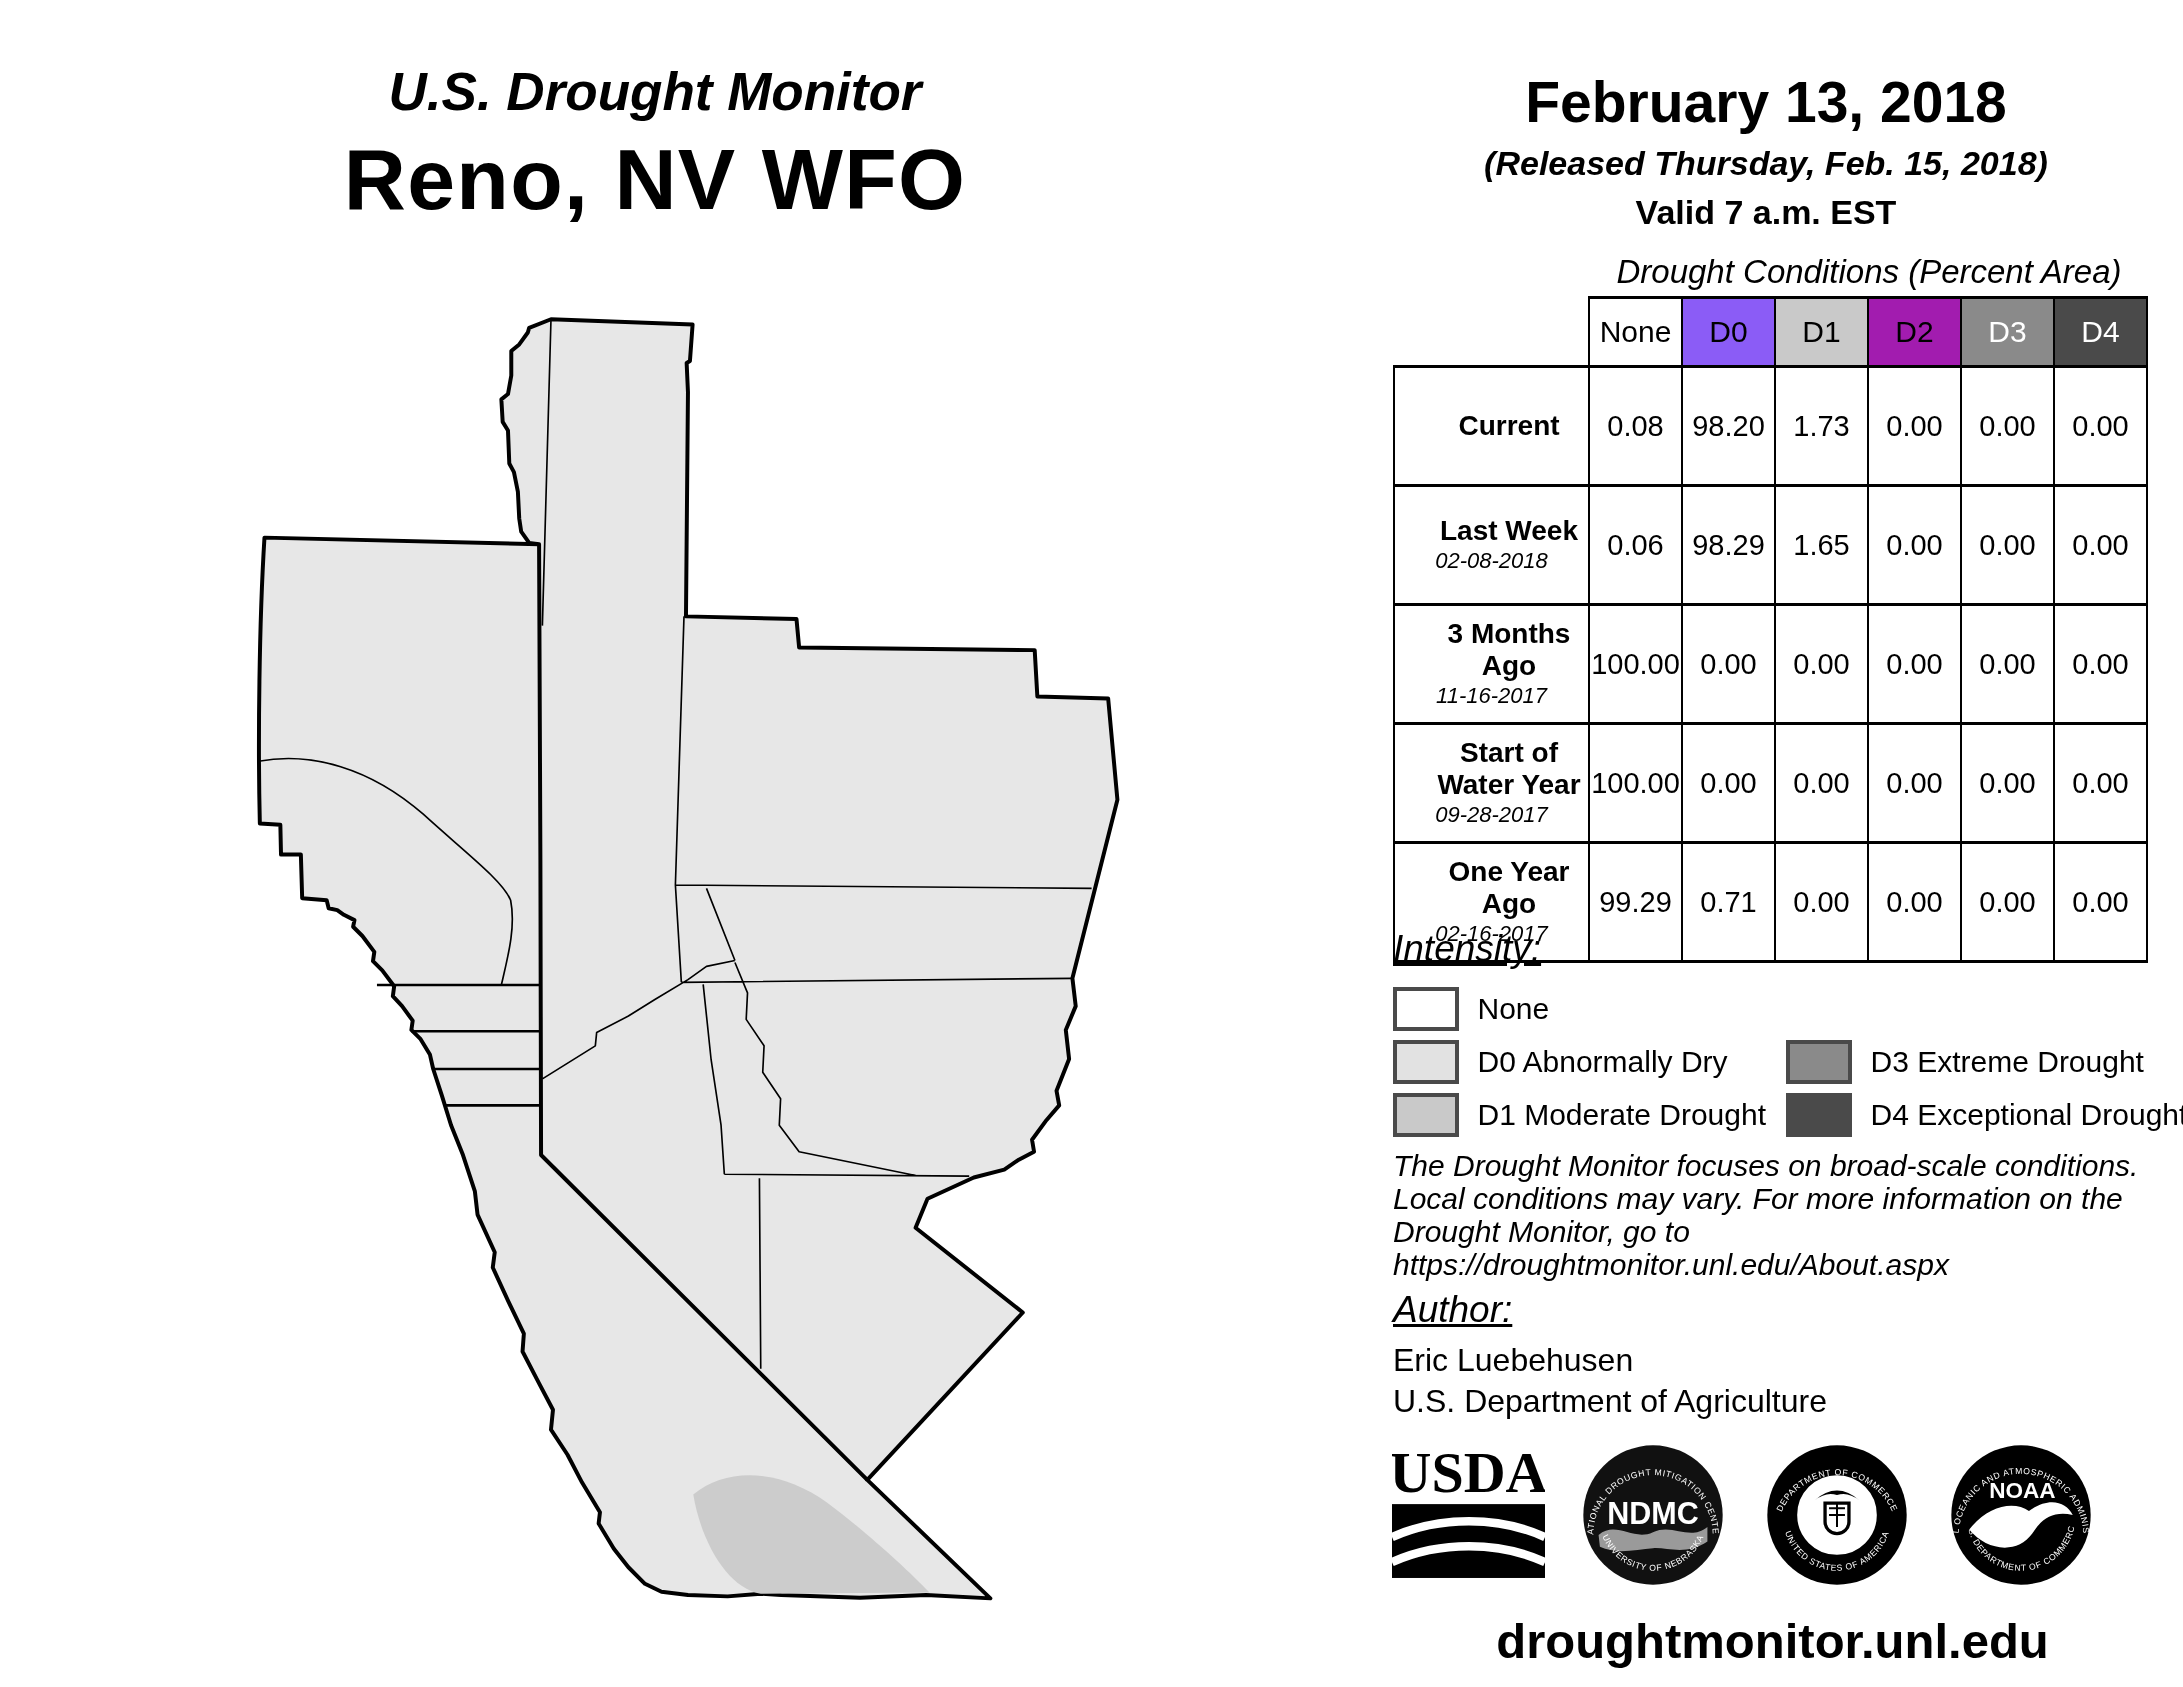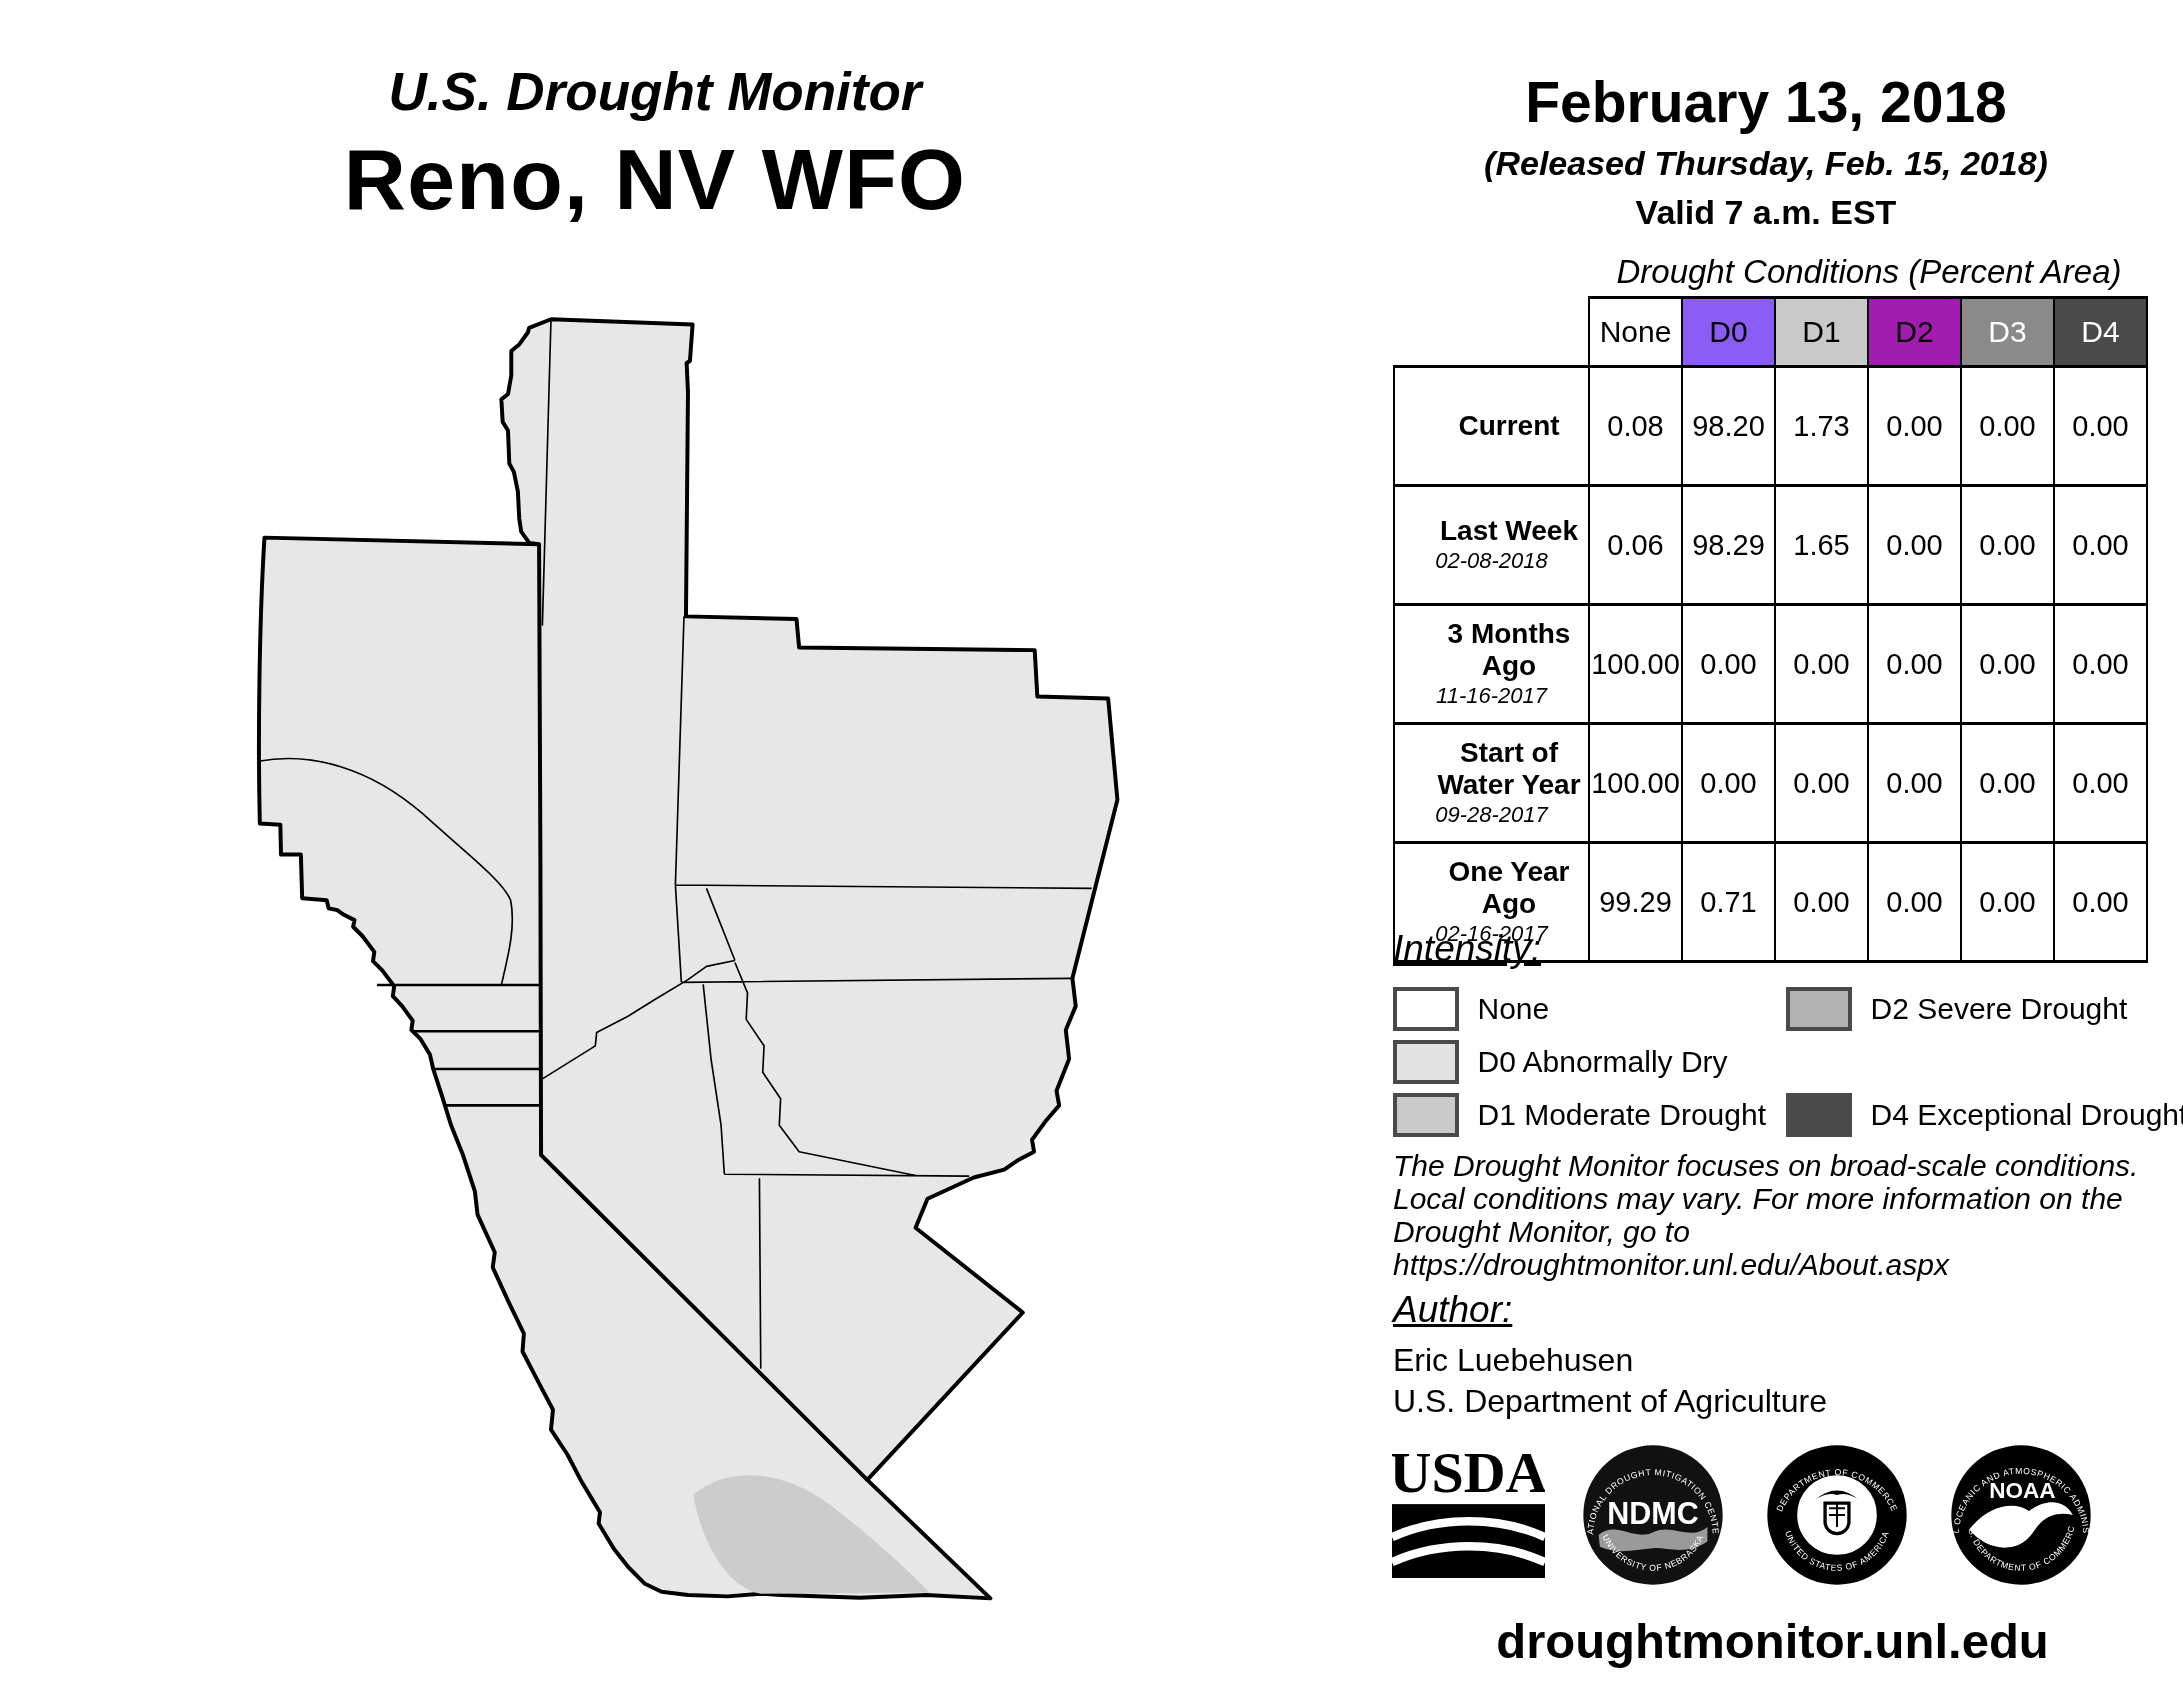--- a/index.html
+++ b/index.html
@@ -198,23 +198,23 @@
     <div class="legend-label">None</div>
   </div>
   <div class="abs legend-item" style="left:1393px;top:1040px;">
     <div class="legend-swatch" style="background-color: rgb(226, 226, 226);"></div>
     <div class="legend-label">D0 Abnormally Dry</div>
   </div>
   <div class="abs legend-item" style="left:1393px;top:1093px;">
     <div class="legend-swatch" style="background-color: rgb(201, 201, 201);"></div>
     <div class="legend-label">D1 Moderate Drought</div>
   </div>
-  <div class="abs legend-item" style="left:1786px;top:987px;">
-    <div class="legend-swatch" style="background-color: rgb(178, 178, 178);"></div>
-    <div class="legend-label">D2 Severe Drought</div>
+  <div class="abs legend-item" style="left:1786px;top:1040px;">
+    <div class="legend-swatch" style="background-color: rgb(138, 138, 138);"></div>
+    <div class="legend-label">D3 Extreme Drought</div>
   </div>
   <div class="abs legend-item" style="left:1786px;top:1093px;">
     <div class="legend-swatch" style="background-color: rgb(74, 74, 74);"></div>
     <div class="legend-label">D4 Exceptional Drought</div>
   </div>
 
   <div class="abs disclaimer">
     <div>The Drought Monitor focuses on broad-scale conditions.</div>
     <div>Local conditions may vary. For more information on the</div>
     <div>Drought Monitor, go to https://droughtmonitor.unl.edu/About.aspx</div>

